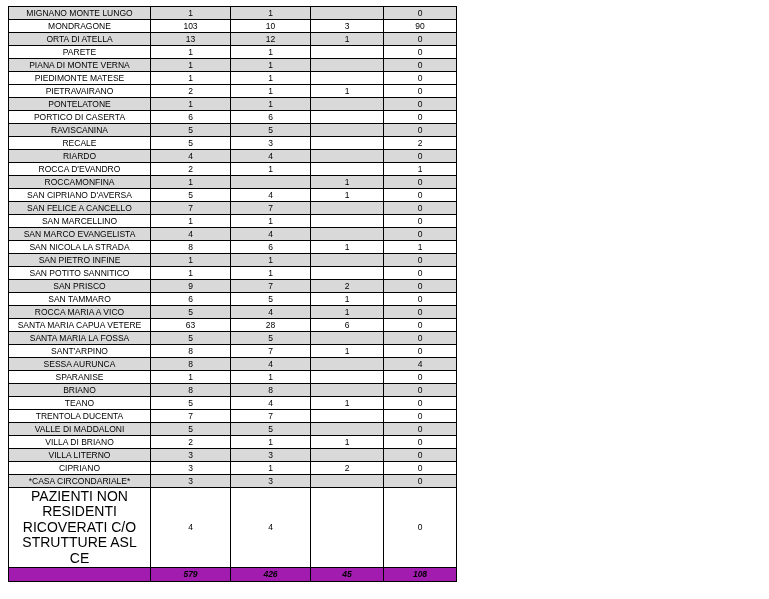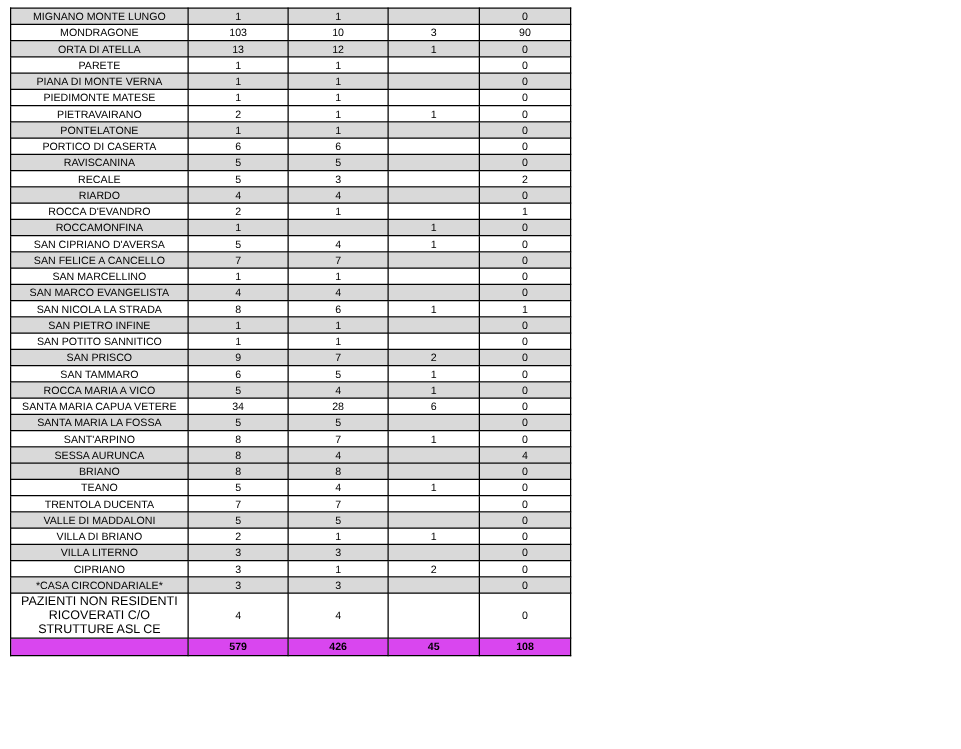--- a/index.html
+++ b/index.html
@@ -50,26 +50,27 @@
   table.data td.name {
     text-align: center;
   }
   table.data tr.multiline td {
     height: auto;
     white-space: normal;
     line-height: 1.1;
     padding: 1px 2px;
   }
   table.data tr.multiline td.name {
-    font-size: 10px;
+    font-size: 14px;
   }
   table.data tr.totals td {
     font-weight: bold;
-    background: #d946ef;
+    background: #a21caf;
     height: 13px;
+    font-style: italic;
   }
   table.data tr.totals td.name {
     border-left: 1px solid #000000;
   }
 </style>
 </head>
 <body>
 
 <div id="sheet">
   <table class="data">
@@ -244,21 +245,21 @@
         </tr>
         <tr class="shaded">
           <td class="name">ROCCA MARIA A VICO</td>
           <td>5</td>
           <td>4</td>
           <td>1</td>
           <td>0</td>
         </tr>
         <tr class="plain">
           <td class="name">SANTA MARIA CAPUA VETERE</td>
-          <td>34</td>
+          <td>63</td>
           <td>28</td>
           <td>6</td>
           <td>0</td>
         </tr>
         <tr class="shaded">
           <td class="name">SANTA MARIA LA FOSSA</td>
           <td>5</td>
           <td>5</td>
           <td></td>
           <td>0</td>
@@ -269,20 +270,27 @@
           <td>7</td>
           <td>1</td>
           <td>0</td>
         </tr>
         <tr class="shaded">
           <td class="name">SESSA AURUNCA</td>
           <td>8</td>
           <td>4</td>
           <td></td>
           <td>4</td>
+        </tr>
+        <tr class="plain">
+          <td class="name">SPARANISE</td>
+          <td>1</td>
+          <td>1</td>
+          <td></td>
+          <td>0</td>
         </tr>
         <tr class="shaded">
           <td class="name">BRIANO</td>
           <td>8</td>
           <td>8</td>
           <td></td>
           <td>0</td>
         </tr>
         <tr class="plain">
           <td class="name">TEANO</td>

